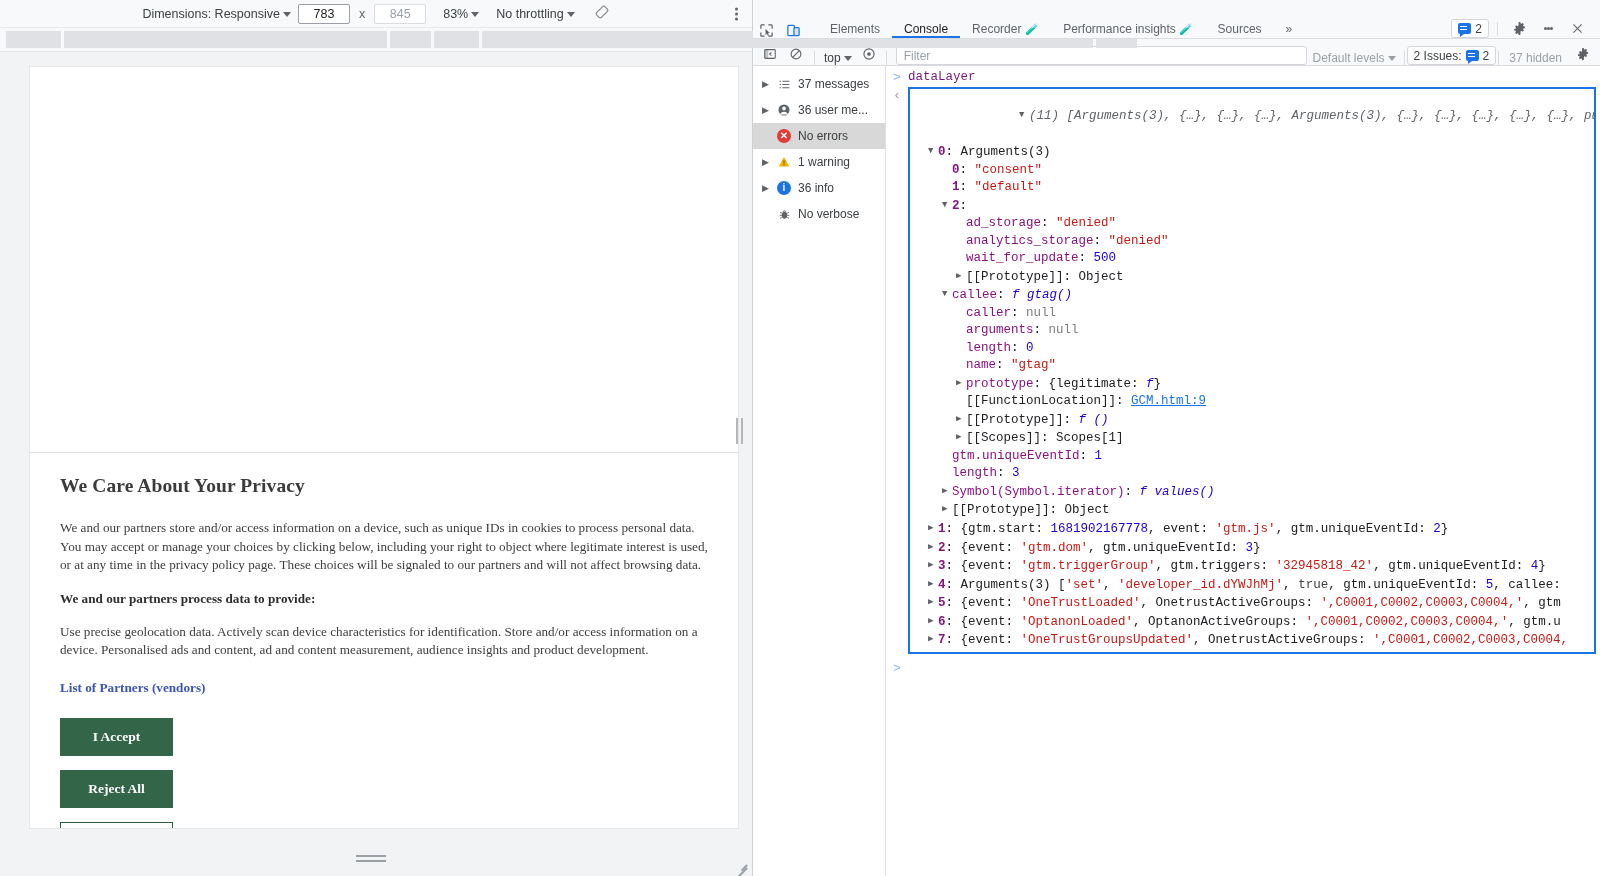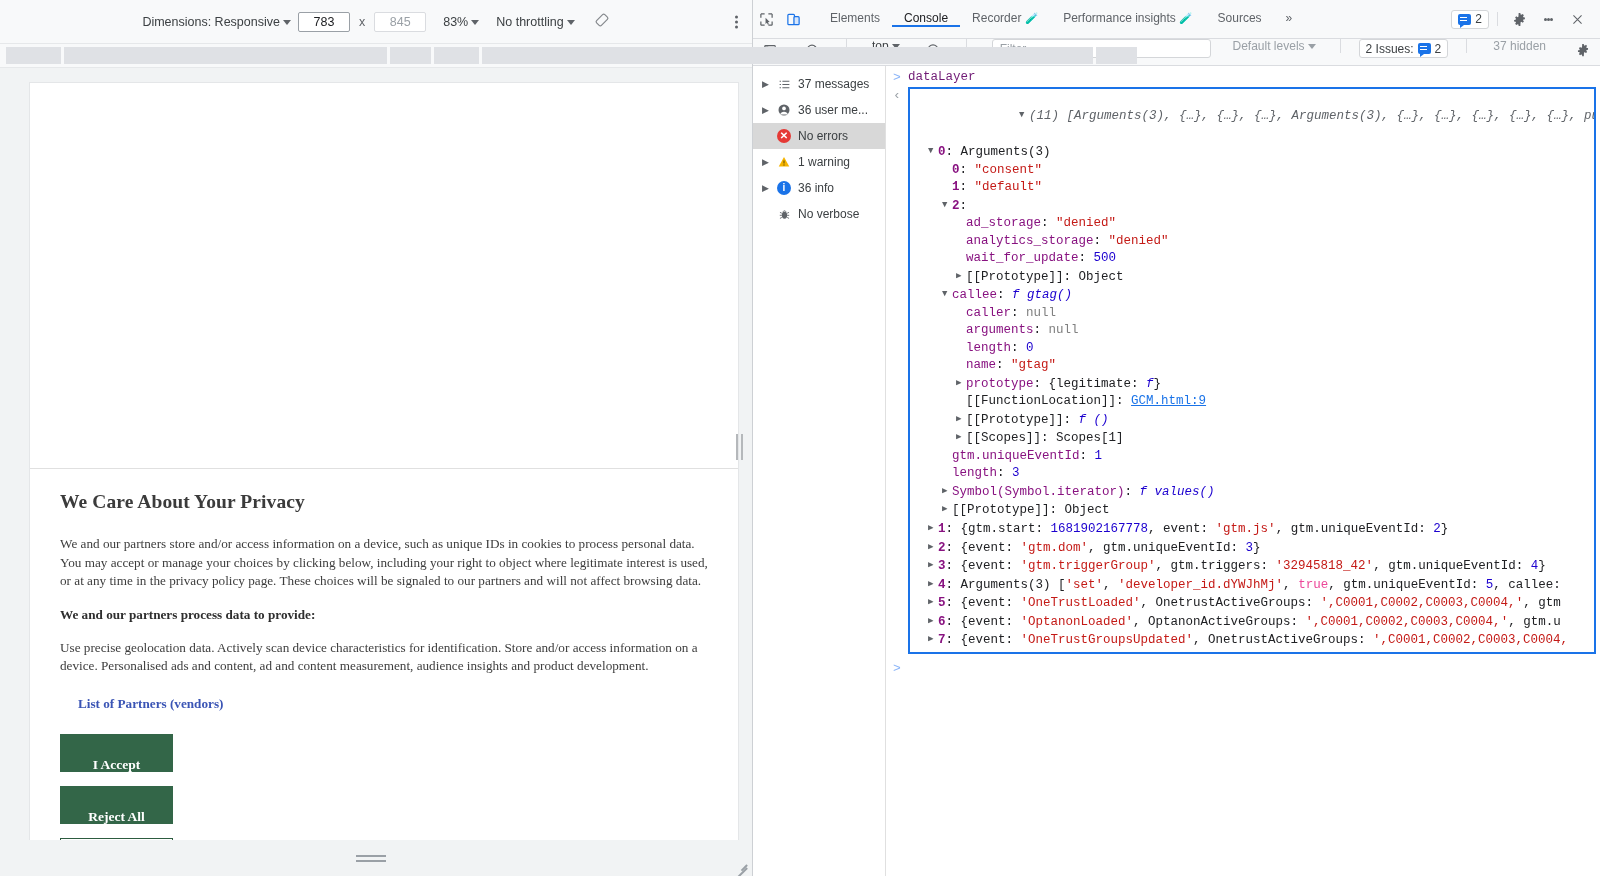--- a/index.html
+++ b/index.html
@@ -15,21 +15,21 @@
 
   
   #device-pane {
     width: 753px; height: 876px;
     background: #f1f3f4;
     display: flex; flex-direction: column;
     position: relative;
     border-right: 1px solid #cdd0d4;
   }
   .device-toolbar {
-    height: 44px; min-height: 28px;
+    height: 28px; min-height: 28px;
     background: #f8f9fa;
     border-bottom: 1px solid #e6e8ea;
     display: flex; align-items: center;
     font-size: 12.5px; color: #3c4043;
     position: relative;
   }
   .dt-center {
     position: absolute; left: 0; right: 0;
     display: flex; align-items: center; justify-content: center;
     gap: 7px;
@@ -100,31 +100,31 @@
     margin: 0 0 16px 0; max-width: 672px;
   }
   .cb-sub {
     font-family: "Liberation Serif", serif;
     font-size: 13.2px; font-weight: bold; color: #2e2e2e;
     margin: 0 0 16px 0;
   }
   .cb-link {
     font-family: "Liberation Serif", serif;
     font-size: 13.2px; font-weight: bold; color: #3b55b5;
-    text-decoration: none; display: inline-block; margin: 4px 0 0 18px;
+    text-decoration: none; display: inline-block; margin: 4px 0 0 0;
     cursor: pointer;
   }
   .cb-buttons { margin-top: 22px; }
   .cb-btn {
     display: block; width: 113px; height: 38px;
     font-family: "Liberation Serif", serif;
     font-size: 13.5px; font-weight: bold;
     border: 1px solid transparent; cursor: pointer;
     margin-bottom: 14px; text-align: center; line-height: 36px;
-    padding: 12px;
+    padding: 0;
   }
   .cb-btn.filled { background: #336648; color: #ffffff; border-color: #336648; }
   .cb-btn.outline { background: #ffffff; color: #2d5c40; border: 1px solid #2d5c40; }
 
   
   .v-resizer {
     position: absolute; right: 8px; top: 366px;
     width: 8px; height: 26px; display: flex; gap: 3px;
   }
   .v-resizer i { display: block; width: 2px; height: 26px; background: #b5b8bb; }
@@ -152,21 +152,21 @@
   
   #devtools {
     width: 847px; height: 876px;
     background: #ffffff;
     display: flex; flex-direction: column;
   }
   .dt-tabbar {
     height: 39px; min-height: 29px;
     background: #f8f9fa;
     border-bottom: 1px solid #dadce0;
-    display: flex; align-items: center;
+    display: flex; align-items: flex-end;
     position: relative;
   }
   .tb-icon-btn {
     width: 27px; display: flex; align-items: center; justify-content: center;
     cursor: pointer;
   }
   .tb-sep { width: 1px; background: #dadce0; margin: 6px 5px; }
   .tab {
     display: flex; align-items: center; gap: 4px;
     padding: 0 12px; font-size: 12px; color: #5f6368;
@@ -196,21 +196,21 @@
   }
   .msg-glyph::before {
     content: ""; position: absolute; left: 2px; bottom: -3px;
     border-left: 4px solid #1a73e8; border-bottom: 3px solid transparent;
   }
 
   .console-toolbar {
     height: 27px; min-height: 27px;
     background: #f8f9fa;
     border-bottom: 1px solid #dadce0;
-    display: flex; align-items: flex-start; gap: 16px; padding: 0 4px;
+    display: flex; align-items: flex-end; gap: 0; padding: 0 4px;
     font-size: 12px; color: #5f6368;
   }
   .ct-btn {
     width: 26px; height: 22px; display: flex; align-items: center;
     justify-content: center; cursor: pointer;
   }
   .ct-ctx {
     display: flex; align-items: center; font-size: 12px; color: #3c4043;
     padding: 0 4px; cursor: pointer;
   }
@@ -279,21 +279,21 @@
   .tri {
     display: inline-block; width: 10px; color: #5f6368;
     font-size: 9px; vertical-align: middle;
   }
   .tri.open::before { content: "\25BC"; }
   .tri.closed::before { content: "\25B6"; }
   .tri.none::before { content: ""; }
   .k-prop { color: #881280; }   
   .k-str  { color: #c41a16; }   
   .k-num  { color: #1c00cf; }   
-  .k-kw   { color: #ec4899; }   
+  .k-kw   { color: #404040; }   
   .k-plain{ color: #202124; }
   .k-null { color: #808080; }
   .k-prev { color: #5f6368; font-style: italic; }
   .k-fn   { color: #1c00cf; font-style: italic; }
   .k-link { color: #1a73e8; text-decoration: underline; cursor: pointer; }
   .k-idx  { color: #881280; font-weight: bold; }
   .info-badge {
     display: inline-block; background: #1a73e8; color: #fff;
     border-radius: 2px; font-size: 10px; font-style: italic;
     padding: 0 4px; font-family: "Liberation Sans", sans-serif;

